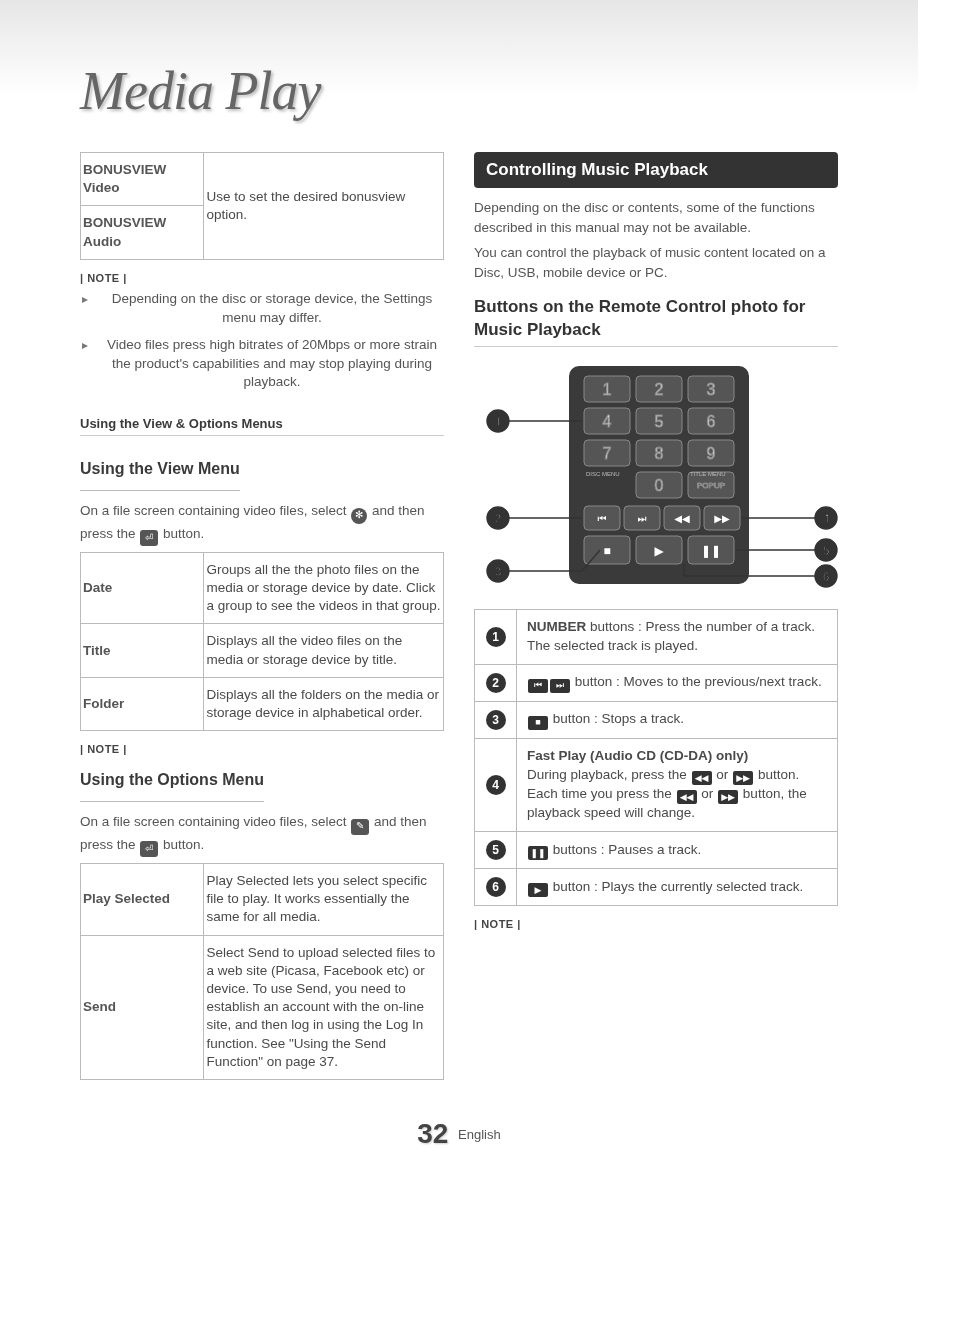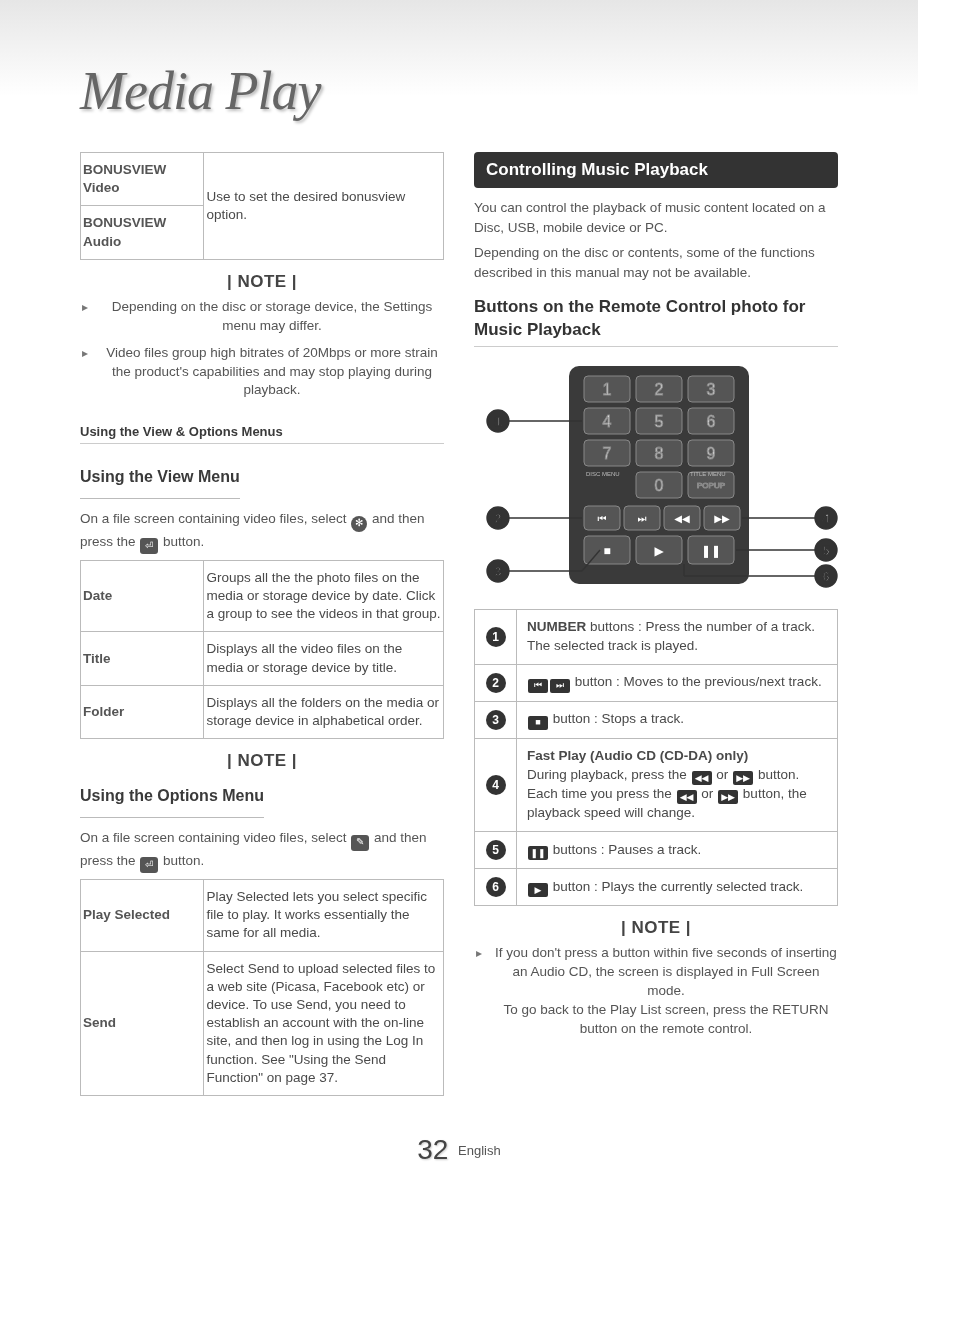--- a/index.html
+++ b/index.html
@@ -34,26 +34,25 @@
     vertical-align: middle;
     line-height: 1.35;
   }
   table.defs td.key {
     width: 34%;
     color: #555;
     font-weight: 600;
   }
 
   .note-head {
-    font-size: 17px;
+    font-size: 11px;
     font-weight: 700;
     color: #444;
     letter-spacing: 0.5px;
     margin: 12px 0 6px 0;
-    text-align: center;
   }
   ul.note-list { list-style: none; padding-left: 16px; font-size: 13.5px; color: #555; line-height: 1.4; }
   ul.note-list li { position: relative; margin-bottom: 8px; padding-left: 4px; text-align: center; }
   ul.note-list li::before {
     content: "▸";
     position: absolute;
     left: -14px;
     top: 1px;
     color: #777;
     font-size: 12px;
@@ -111,21 +110,21 @@
     width: 20px; height:20px; border-radius:50%; background:#333; color:#fff;
     font-size:12px; font-weight:700;
   }
   .tight-icon {
     display:inline-flex; align-items:center; justify-content:center;
     width: 20px; height:14px; background:#333; color:#fff; border-radius:2px;
     font-size:9px; vertical-align:-2px; margin:0 1px;
   }
 
   .footer { text-align:center; margin-top: 28px; font-size: 13px; color:#555; }
-  .footer .pg { font-size: 28px; font-weight:400; color:#444; margin-right:6px; vertical-align:-4px; text-shadow: 1px 1px 2px rgba(0,0,0,0.2); }
+  .footer .pg { font-size: 28px; font-weight:700; color:#444; margin-right:6px; vertical-align:-4px; text-shadow: 1px 1px 2px rgba(0,0,0,0.2); }
 </style>
 </head>
 <body>
 
 <div class="page">
   <div class="title">Media Play</div>
 
   <div class="columns">
 
     <div class="col">
@@ -138,21 +137,21 @@
         </tr>
         <tr>
           <td class="key">BONUSVIEW Audio</td>
         </tr>
       </tbody>
         </table>
 
       <div class="note-head">| NOTE |</div>
       <ul class="note-list">
         <li>Depending on the disc or storage device, the Settings menu may differ.</li>
-        <li>Video files group high bitrates of 20Mbps or more strain the product's capabilities and may stop playing during playback.</li>
+        <li>Video files press high bitrates of 20Mbps or more strain the product's capabilities and may stop playing during playback.</li>
       </ul>
 
       <div class="h2-block">Using the View &amp; Options Menus</div>
       <div class="h2-under"></div>
 
       <div class="h3-sub">Using the View Menu</div>
       <p class="body-p">
         <span>On a file screen containing video files, select </span>
         <span class="icon-circle">✻</span>
         <span> and then press the </span>
@@ -197,22 +196,22 @@
         <tr>
           <td class="key">Send</td>
           <td>Select Send to upload selected files to a web site (Picasa, Facebook etc) or device. To use Send, you need to establish an account with the on-line site, and then log in using the Log In function. See "Using the Send Function" on page 37.</td>
         </tr>
       </tbody>
         </table>
     </div>
 
     <div class="col">
       <div class="section-bar">Controlling Music Playback</div>
+      <p class="body-p">Depending on the disc or contents, some of the functions described in this manual may not be available.</p>
       <p class="body-p">You can control the playback of music content located on a Disc, USB, mobile device or PC.</p>
-      <p class="body-p">Depending on the disc or contents, some of the functions described in this manual may not be available.</p>
 
       <div class="subheading-strong">Buttons on the Remote Control photo for Music Playback</div>
       <div class="h2-under"></div>
 
       <div class="remote-wrap">
         <svg width="370" height="230" viewBox="0 0 370 230">
 
           <rect x="95" y="5" width="180" height="218" rx="10" fill="#3a3a3a"></rect>
 
           <g fill="#555" stroke="#888" font-family="Arial" font-size="16" text-anchor="middle">
@@ -335,24 +334,20 @@
         <tr>
           <td class="num"><span class="numdot">6</span></td>
           <td>
             <span class="tight-icon">▶</span><span> button : Plays the currently selected track.</span>
           </td>
         </tr>
       </tbody>
         </table>
 
       <div class="note-head">| NOTE |</div>
-      <ul class="note-list">
-        <li style="white-space:pre-line">If you don't press a button within five seconds of inserting an Audio CD, the screen is displayed in Full Screen mode.
-To go back to the Play List screen, press the RETURN button on the remote control.</li>
-      </ul>
     </div>
   </div>
 
   <div class="footer">
     <span class="pg">32</span>
     <span>English</span>
   </div>
 </div>
 
 </body></html>

